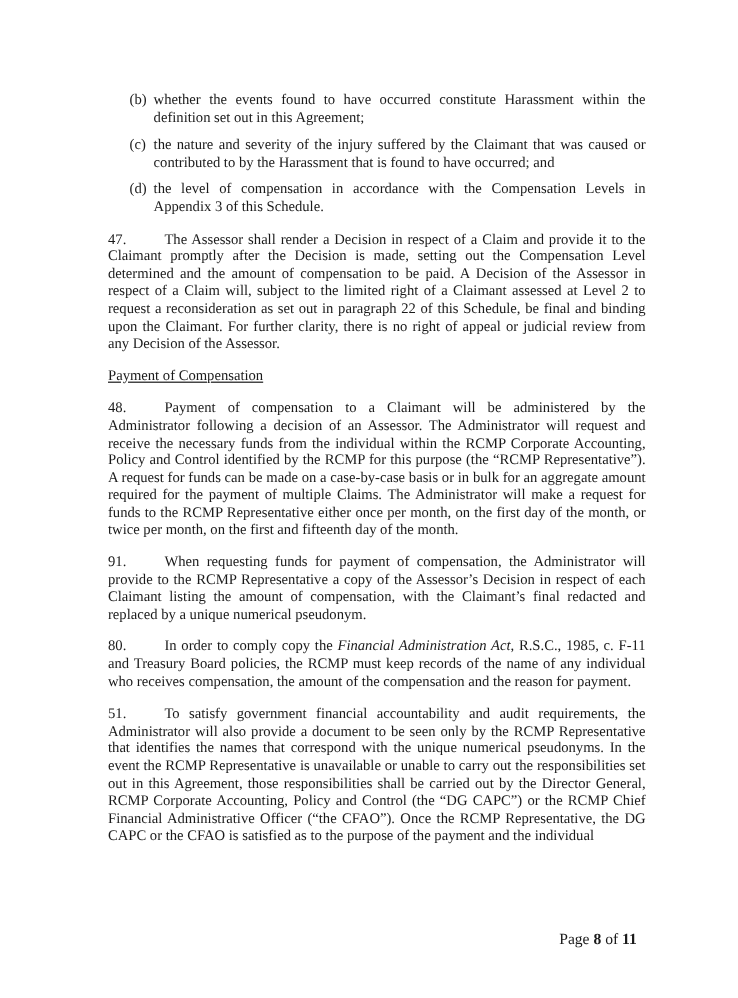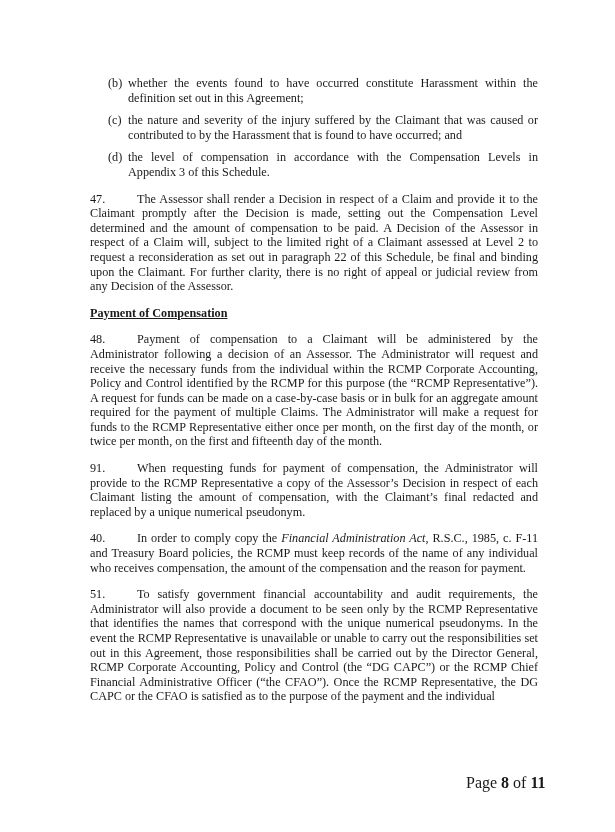--- a/index.html
+++ b/index.html
@@ -9,22 +9,22 @@
       background: #ffffff; color: #1a1a1a;
       font-family: "Liberation Serif", "DejaVu Serif", serif;
       font-size: 12.2px; line-height: 14.6px;
     }
     .content { position: absolute; left: 90px; top: 76px; width: 448px; }
     .item { display: flex; text-align: justify; margin-left: 18px; margin-bottom: 8px; }
     .item .lbl { width: 20px; flex: 0 0 20px; }
     .item .txt { flex: 1; }
     .para { text-align: justify; margin: 0 0 12px 0; }
     .para .num { display: inline-block; width: 47px; }
-    .heading { font-weight: bold; text-decoration: underline; margin: 0 0 12px 0; }
-    .footer { position: absolute; left: 466px; top: 776px; font-size: 16px; }
+    .heading { font-weight: normal; text-decoration: underline; margin: 0 0 12px 0; }
+    .footer { position: absolute; left: 466px; top: 776px; font-size: 13px; }
     .footer b { font-weight: bold; }
     i { }
   </style>
 </head>
 <body>
 
 <div class="page">
   <div class="content">
 
     <div class="item">
@@ -49,21 +49,21 @@
 
     <p class="para">
       <span class="num">48.</span><span>Payment of compensation to a Claimant will be administered by the Administrator following a decision of an Assessor.  The Administrator will request and receive the necessary funds from the individual within the RCMP Corporate Accounting, Policy and Control identified by the RCMP for this purpose (the “RCMP Representative”). A request for funds can be made on a case-by-case basis or in bulk for an aggregate amount required for the payment of multiple Claims. The Administrator will make a request for funds to the RCMP Representative either once per month, on the first day of the month, or twice per month, on the first and fifteenth day of the month.</span>
     </p>
 
     <p class="para">
       <span class="num">91.</span><span>When requesting funds for payment of compensation, the Administrator will provide to the RCMP Representative a copy of the Assessor’s Decision in respect of each Claimant listing the amount of compensation, with the Claimant’s final redacted and replaced by a unique numerical pseudonym.</span>
     </p>
 
     <p class="para">
-      <span class="num">40.</span><span>In order to comply copy the </span><i>Financial Administration Act</i><span>, R.S.C., 1985, c. F-11 and Treasury Board policies, the RCMP must keep records of the name of any individual who receives compensation, the amount of the compensation and the reason for payment.</span>
+      <span class="num">80.</span><span>In order to comply copy the </span><i>Financial Administration Act</i><span>, R.S.C., 1985, c. F-11 and Treasury Board policies, the RCMP must keep records of the name of any individual who receives compensation, the amount of the compensation and the reason for payment.</span>
     </p>
 
     <p class="para">
       <span class="num">51.</span><span>To satisfy government financial accountability and audit requirements, the Administrator will also provide a document to be seen only by the RCMP Representative that identifies the names that correspond with the unique numerical pseudonyms. In the event the RCMP Representative is unavailable or unable to carry out the responsibilities set out in this Agreement, those responsibilities shall be carried out by the Director General, RCMP Corporate Accounting, Policy and Control (the “DG CAPC”) or the RCMP Chief Financial Administrative Officer (“the CFAO”). Once the RCMP Representative, the DG CAPC or the CFAO is satisfied as to the purpose of the payment and the individual</span>
     </p>
   </div>
 
   <div class="footer">
     <span>Page</span>
     <b>8</b>

